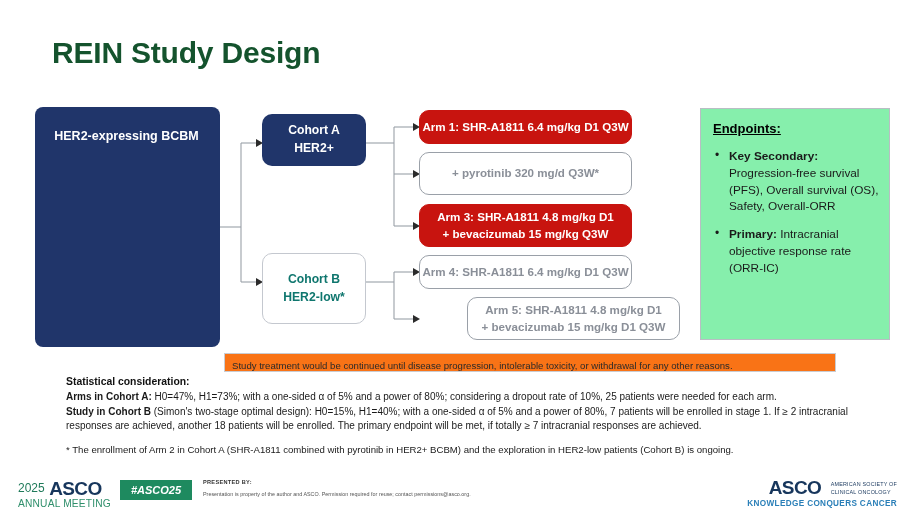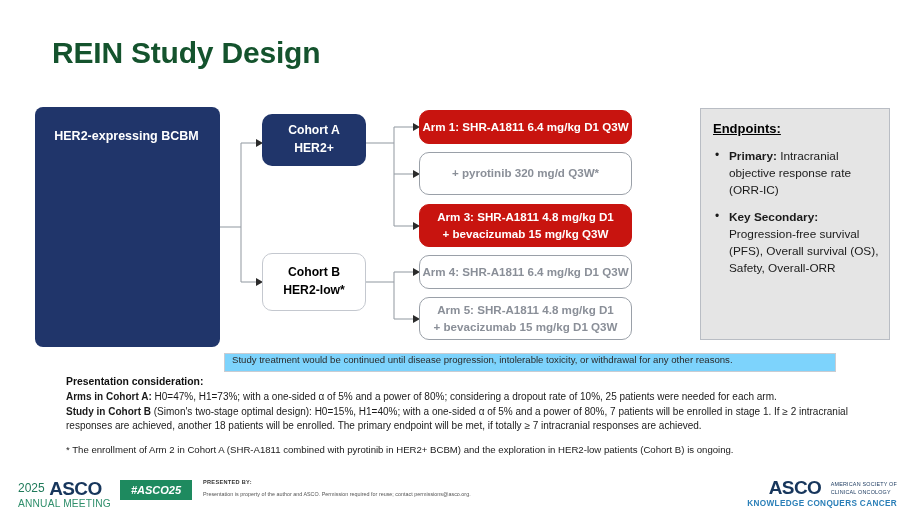--- a/index.html
+++ b/index.html
@@ -42,68 +42,68 @@
     content: "\2022"; position: absolute; left: 0; top: -1px;
     color: #c9cfe0; font-size: 12px;
   }
 
   .cohort-a {
     left: 262px; top: 14px; width: 104px; height: 52px;
     background: #20356a; color: #fff; font-size: 12.2px;
     font-weight: bold; line-height: 1.45;
   }
   .cohort-b {
-    left: 262px; top: 153px; width: 104px; height: 58px;
-    background: #ffffff; border: 1px solid #c4c8cf; color: #000000;
+    left: 262px; top: 153px; width: 104px; height: 71px;
+    background: #ffffff; border: 1px solid #c4c8cf; color: #0f766e;
     font-size: 12.2px; font-weight: bold; line-height: 1.45;
   }
 
   .arm { left: 419px; width: 213px; font-size: 11.6px; line-height: 1.45; }
   .arm-red {
     background: #c8140f; color: #ffffff; font-weight: bold;
     border: 1px solid #c8140f;
   }
   .arm-plain {
     background: #ffffff; color: #8a8f98; font-weight: bold;
     border: 1px solid #9aa0a8;
   }
   .arm1 { top: 10px;  height: 34px; }
   .arm2 { top: 52px;  height: 43px; }
   .arm3 { top: 104px; height: 43px; }
   .arm4 { top: 155px; height: 34px; }
-  .arm5 { top: 197px; height: 43px; }
+  .arm5 { top: 197px; height: 43px; margin-left: 48px; }
 
   
   #connectors { position: absolute; left: 0; top: 0; width: 915px; height: 260px; }
 
   
   .endpoints-panel {
     position: absolute; left: 700px; top: 8px; width: 190px; height: 232px;
-    background: #e5e5e5; border: 1px solid #b9bdc4; padding: 12px 10px 12px 12px;
+    background: #86efac; border: 1px solid #b9bdc4; padding: 12px 10px 12px 12px;
   }
   .endpoints-title {
     font-size: 13px; font-weight: bold; color: #000;
     text-decoration: underline; margin-bottom: 12px;
   }
   .endpoints-list { list-style: none; }
   .endpoints-list li {
     font-size: 11.8px; line-height: 1.42; color: #1a1a1a;
     position: relative; padding-left: 16px; margin-bottom: 11px;
   }
   .endpoints-list li:before {
     content: "\2022"; position: absolute; left: 2px; top: -1px;
     color: #1a1a1a; font-size: 12px;
   }
   .endpoints-list b { font-weight: bold; }
 
   
   .treat-banner {
     position: absolute; left: 224px; top: 353px; width: 612px; height: 19px;
-    background: #7dd3fc; border: 1px solid #c9ccd2;
-    display: flex; align-items: flex-start; padding-left: 7px;
+    background: #f97316; border: 1px solid #c9ccd2;
+    display: flex; align-items: flex-end; padding-left: 7px;
     font-size: 9.6px; color: #2a2a2a;
   }
 
   
   .stats { position: absolute; left: 66px; top: 376px; width: 815px; }
   .stats-head { font-size: 10.4px; font-weight: bold; color: #111; margin-bottom: 3px; }
   .stats-line { font-size: 10px; color: #1a1a1a; line-height: 1.33; margin-bottom: 2px; }
   .stats-line b { font-weight: bold; }
 
   .footnote {
@@ -228,36 +228,36 @@
       <div>
         <div>Arm 5: SHR-A1811 4.8 mg/kg D1</div>
         <div>+ bevacizumab 15 mg/kg D1 Q3W</div>
       </div>
     </div>
 
     <div class="endpoints-panel">
       <div class="endpoints-title">Endpoints:</div>
       <ul class="endpoints-list">
         <li>
+          <b>Key Secondary:</b><span> Progression-free survival (PFS), Overall survival (OS), Safety, Overall-ORR</span>
+        </li>
+        <li>
           <b>Primary:</b><span> Intracranial objective response rate (ORR-IC)</span>
         </li>
-        <li>
-          <b>Key Secondary:</b><span> Progression-free survival (PFS), Overall survival (OS), Safety, Overall-ORR</span>
-        </li>
       </ul>
     </div>
 
   </div>
 
   <div class="treat-banner">
     <span>Study treatment would be continued until disease progression, intolerable toxicity, or withdrawal for any other reasons.</span>
   </div>
 
   <div class="stats">
-    <div class="stats-head">Presentation consideration:</div>
+    <div class="stats-head">Statistical consideration:</div>
     <div class="stats-line">
       <b>Arms in Cohort A:</b><span> H0=47%, H1=73%; with a one-sided α of 5% and a power of 80%; considering a dropout rate of 10%, 25 patients were needed for each arm.</span>
     </div>
     <div class="stats-line">
       <b>Study in Cohort B</b><span> (Simon's two-stage optimal design): H0=15%, H1=40%; with a one-sided α of 5% and a power of 80%, 7 patients will be enrolled in stage 1. If ≥ 2 intracranial responses are achieved, another 18 patients will be enrolled. The primary endpoint will be met, if totally ≥ 7 intracranial responses are achieved.</span>
     </div>
   </div>
 
   <div class="footnote">* The enrollment of Arm 2 in Cohort A (SHR-A1811 combined with pyrotinib in HER2+ BCBM) and the exploration in HER2-low patients (Cohort B) is ongoing.</div>
 

